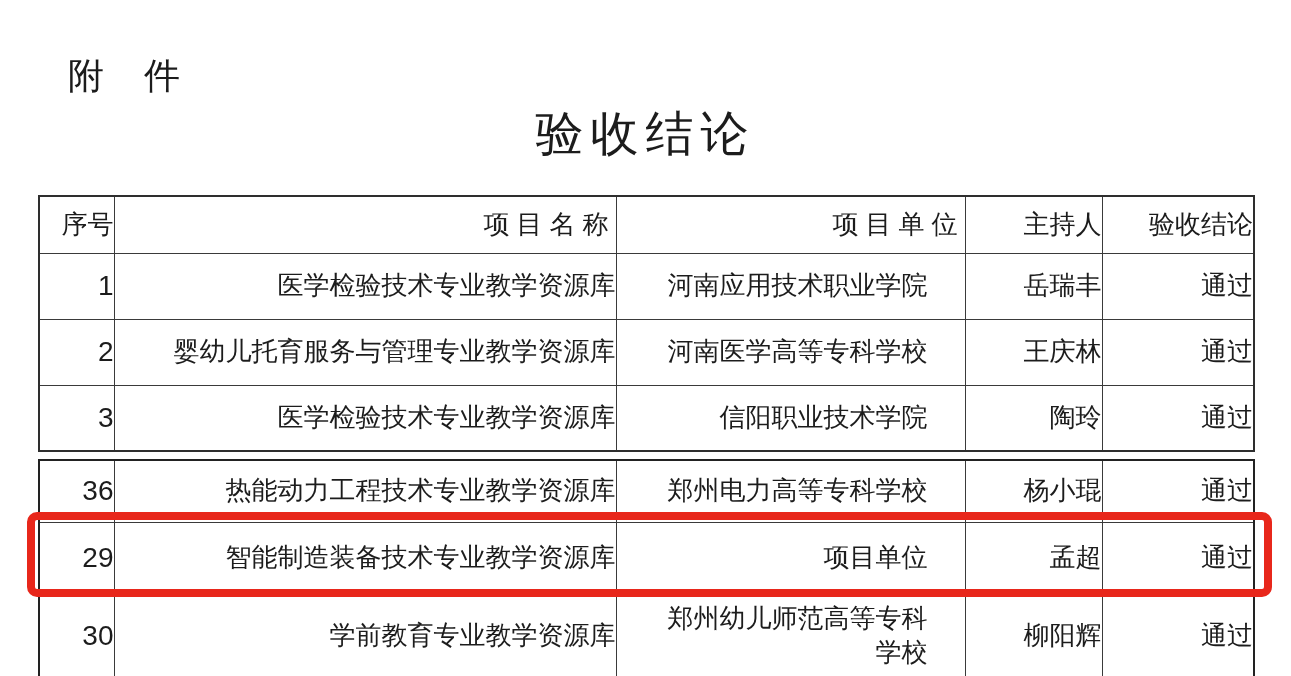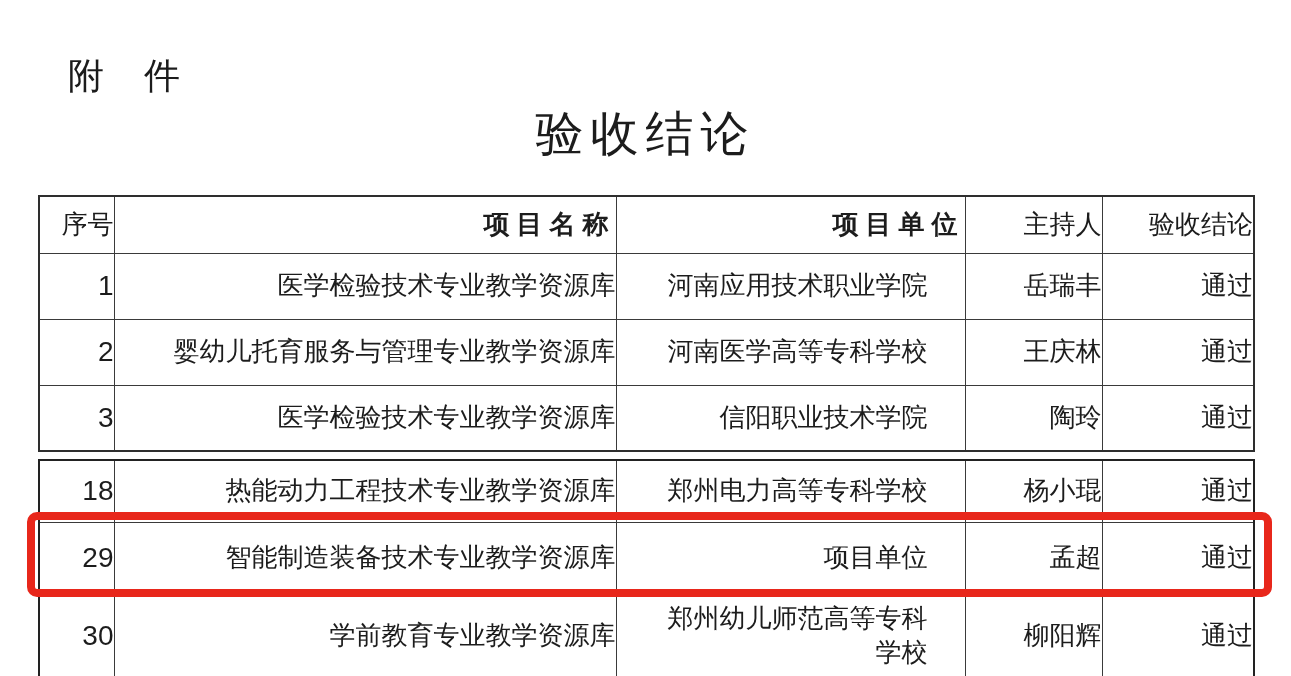--- a/index.html
+++ b/index.html
@@ -59,21 +59,21 @@
   tr.hdr   { height: 57px; }
   tr.r66   { height: 66px; }
   tr.r62   { height: 62px; }
   tr.r71   { height: 71px; margin-top: 40px; }
   tr.r77   { height: 77px; }
   tr.sliver{ height: 14px; }
   td.num {
     font-family: "Liberation Sans", "DejaVu Sans", sans-serif;
     font-size: 28px;
   }
-  th.spaced { letter-spacing: 7px; font-weight: bold; }
+  th.spaced { letter-spacing: 7px; }
   td.org-cell { padding: 8px 37px; }
   .highlight-box {
     position: absolute;
     left: 27px;
     top: 512px;
     width: 1245px;
     height: 85px;
     border: 8px solid #e8271b;
     border-radius: 10px;
     pointer-events: none;
@@ -134,21 +134,21 @@
     <table class="seg2">
       <colgroup>
         <col class="c-no">
           <col class="c-name">
           <col class="c-org">
           <col class="c-host">
           <col class="c-result">
       </colgroup>
       <tbody>
           <tr class="r62">
-        <td class="num">18</td>
+        <td class="num">36</td>
         <td>热能动力工程技术专业教学资源库</td>
         <td class="org-cell">郑州电力高等专科学校</td>
         <td>杨小琨</td>
         <td>通过</td>
       </tr>
       <tr class="r71">
         <td class="num">29</td>
         <td>智能制造装备技术专业教学资源库</td>
         <td class="org-cell">项目单位</td>
         <td>孟超</td>

